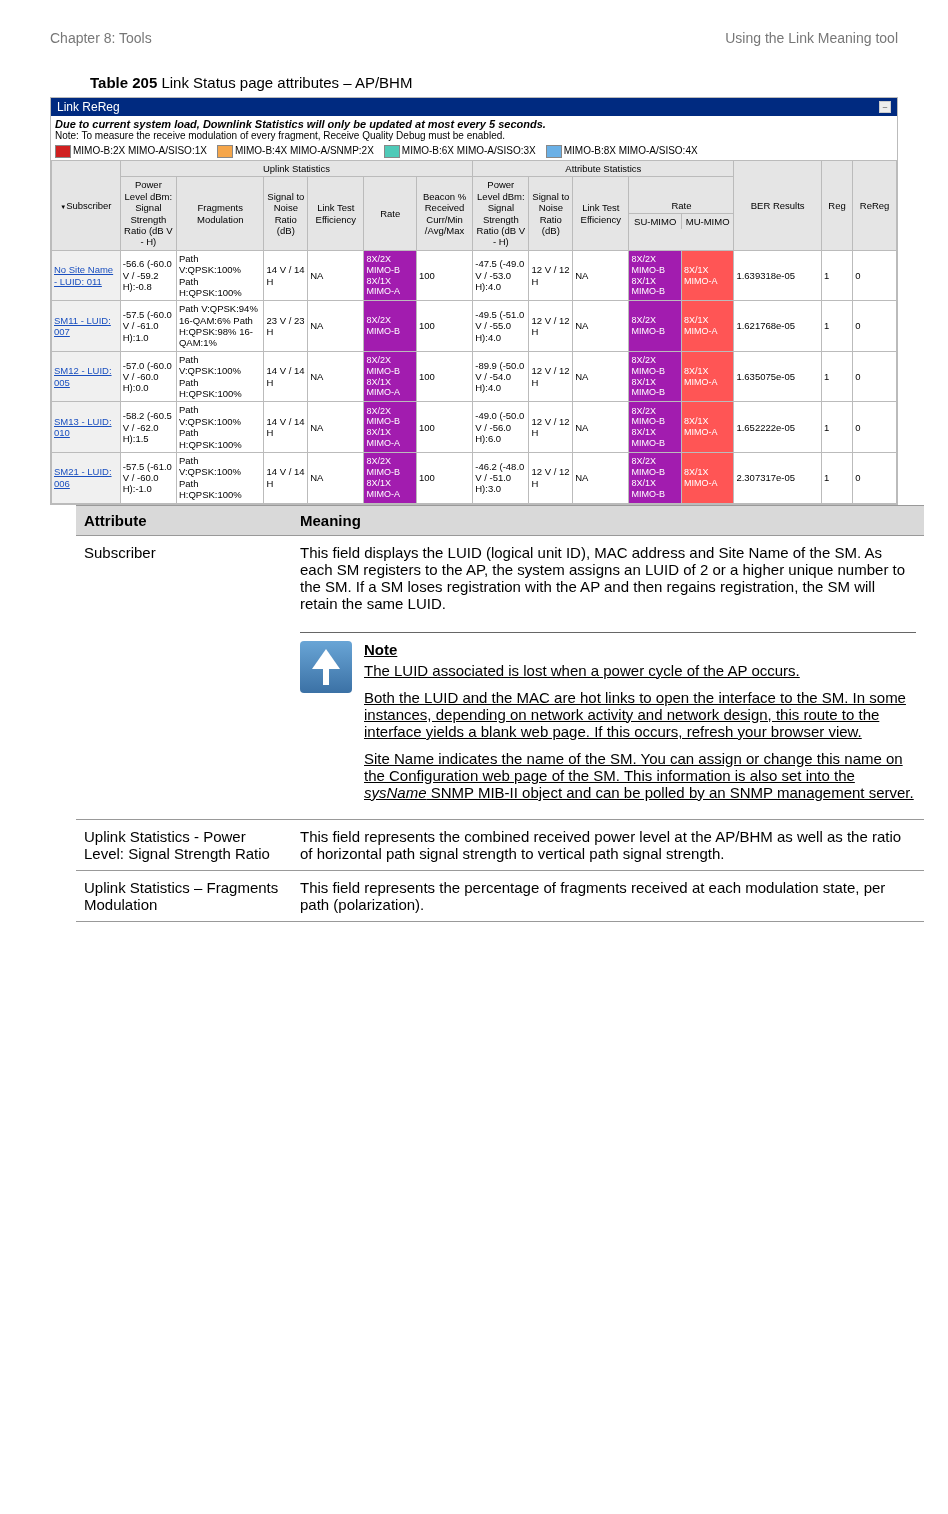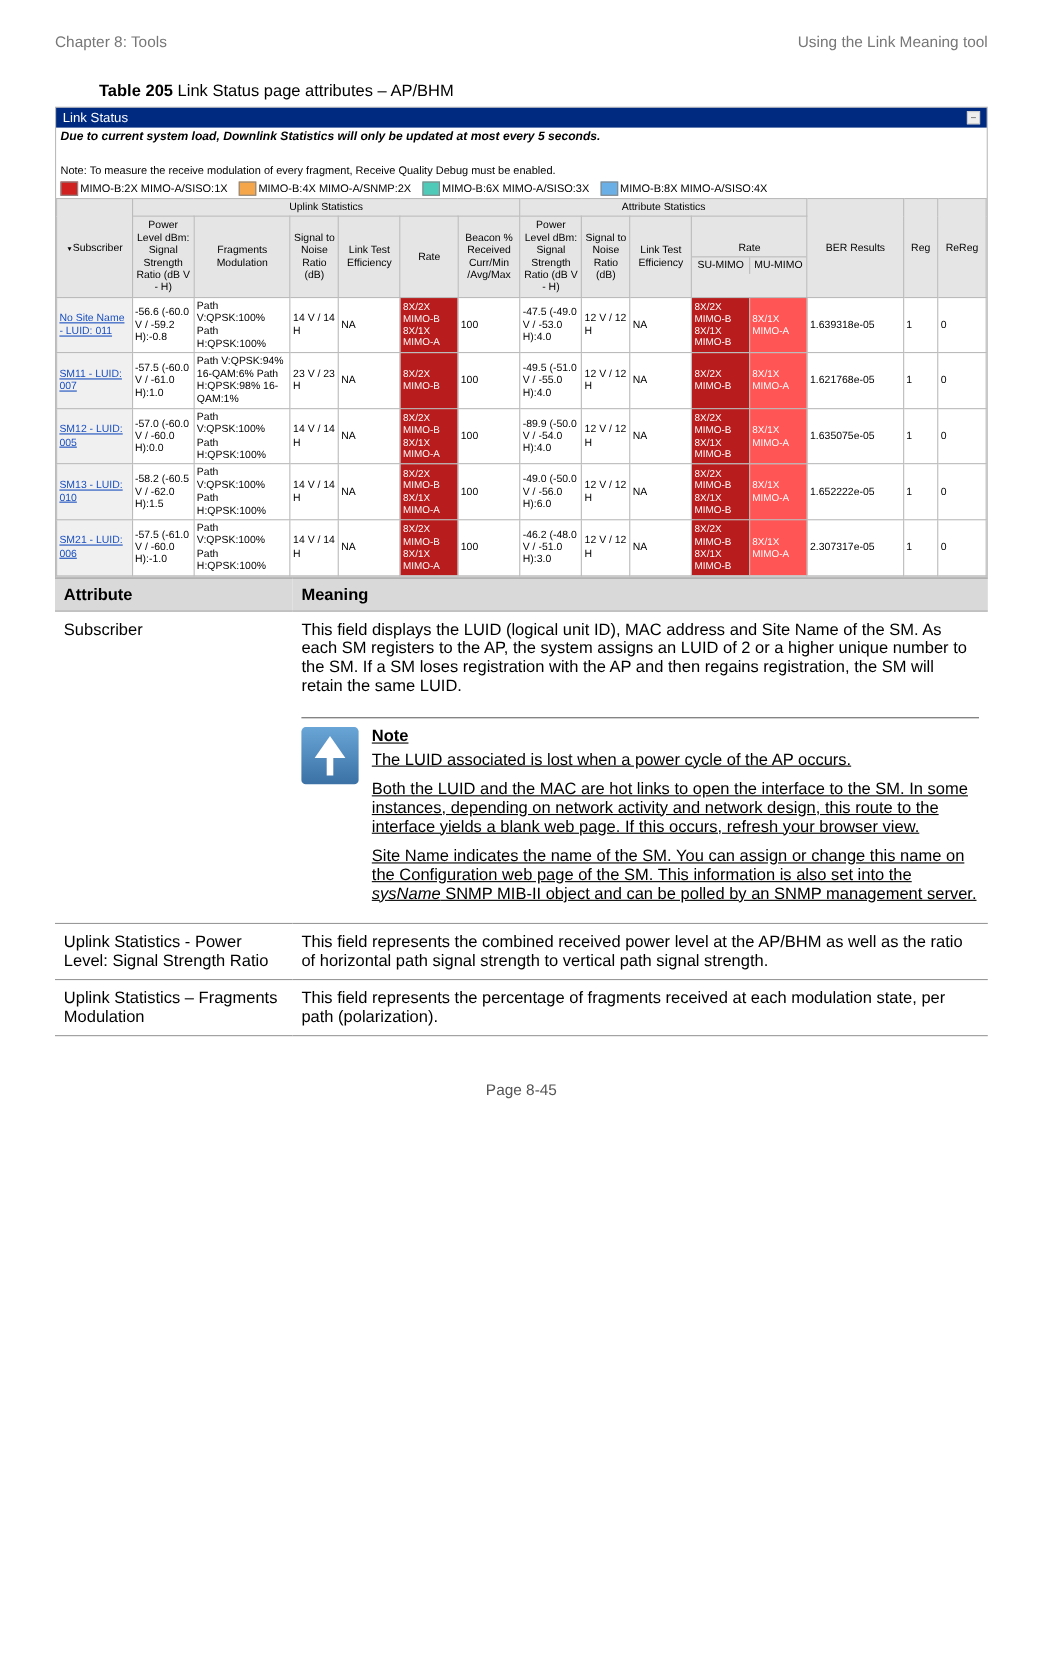--- a/index.html
+++ b/index.html
@@ -47,21 +47,20 @@
   .ls-warn {
     font-size: 11px;
     font-style: italic;
     font-weight: bold;
     color: #000;
     padding: 2px 4px 0 4px;
   }
   .ls-note {
     font-size: 10px;
     padding: 0 4px 2px 4px;
-    margin-top: 20px;
   }
   .ls-legend {
     display: flex;
     gap: 10px;
     align-items: flex-start;
     font-size: 10px;
     padding: 2px 4px;
   }
   .ls-swatch {
     display: inline-block;
@@ -83,29 +82,30 @@
     vertical-align: middle;
     word-wrap: break-word;
     line-height: 1.2;
   }
   table.ls-tbl th {
     background: #e5e5e5;
     font-weight: normal;
   }
   .grey-cell { background:#f0f0f0; }
   .sub-link { color:#1a4fbf; text-decoration:underline; font-size:9.5px; }
-  .rate-red { background:#b91c1c; color:#fff; font-size:9px; }
+  .rate-red { background:#a21caf; color:#fff; font-size:9px; }
   .rate-red-light { background:#f55; color:#fff; font-size:9px; }
 
   
   table.attrs {
     width: 100%;
     border-collapse: collapse;
     margin-top: 0;
     font-size: 15px;
+    margin-left: 26px;
   }
   table.attrs th {
     text-align: left;
     background: #d9d9d9;
     padding: 6px 8px;
     border-top: 1px solid #999;
     border-bottom: 1px solid #999;
     font-weight: bold;
   }
   table.attrs td {
@@ -168,21 +168,21 @@
     <span>Chapter 8:  Tools</span>
     <span>Using the Link Meaning tool</span>
   </div>
 
   <div class="table-caption">
     <span class="bold">Table 205</span><span> Link Status page attributes – AP/BHM</span>
   </div>
 
   <div class="ls-shot">
     <div class="ls-titlebar">
-      <span>Link Status</span>
+      <span>Link ReReg</span>
       <span style="border:1px solid #ccc;width:10px;height:10px;background:#eee;font-size:8px;text-align:center;line-height:9px;color:#333;">–</span>
     </div>
     <div class="ls-warn">Due to current system load, Downlink Statistics will only be updated at most every 5 seconds.</div>
     <div class="ls-note">Note: To measure the receive modulation of every fragment, Receive Quality Debug must be enabled.</div>
     <div class="ls-legend">
       <span><span class="ls-swatch" style="background:#d02020"></span><span>MIMO-B:2X MIMO-A/SISO:1X</span></span>
       <span><span class="ls-swatch" style="background:#f5a64a"></span><span>MIMO-B:4X MIMO-A/SNMP:2X</span></span>
       <span><span class="ls-swatch" style="background:#4fcab8"></span><span>MIMO-B:6X MIMO-A/SISO:3X</span></span>
       <span><span class="ls-swatch" style="background:#6ab0e6"></span><span>MIMO-B:8X MIMO-A/SISO:4X</span></span>
     </div>
@@ -347,14 +347,13 @@
       <td class="col-a">Uplink Statistics - Power Level: Signal Strength Ratio</td>
       <td>This field represents the combined received power level at the AP/BHM as well as the ratio of horizontal path signal strength to vertical path signal strength.</td>
     </tr>
     <tr>
       <td class="col-a">Uplink Statistics – Fragments Modulation</td>
       <td>This field represents the percentage of fragments received at each modulation state, per path (polarization).</td>
     </tr>
   </tbody>
     </table>
 
-  <div class="page-number">Page 8-45</div>
 </div>
 
 </body></html>

